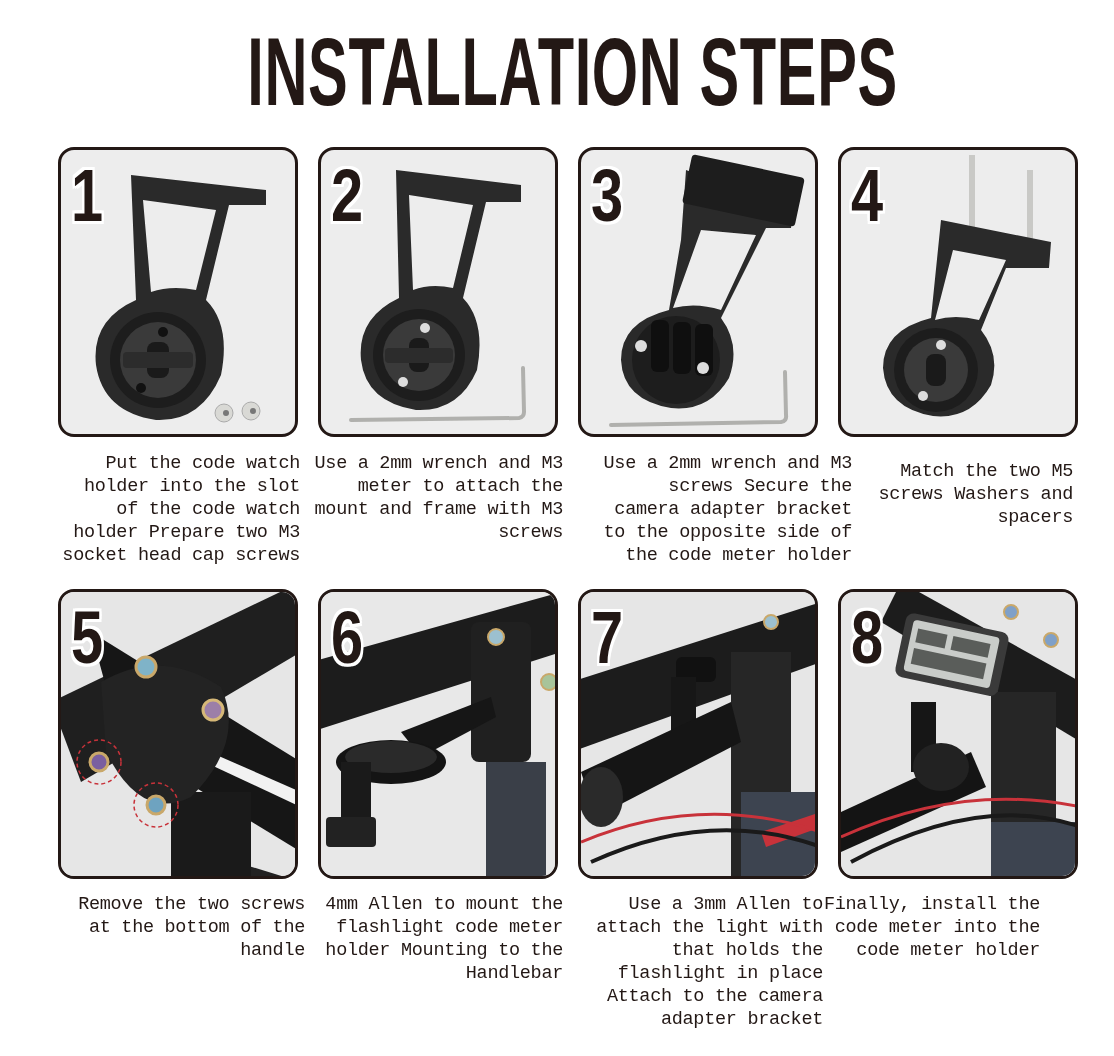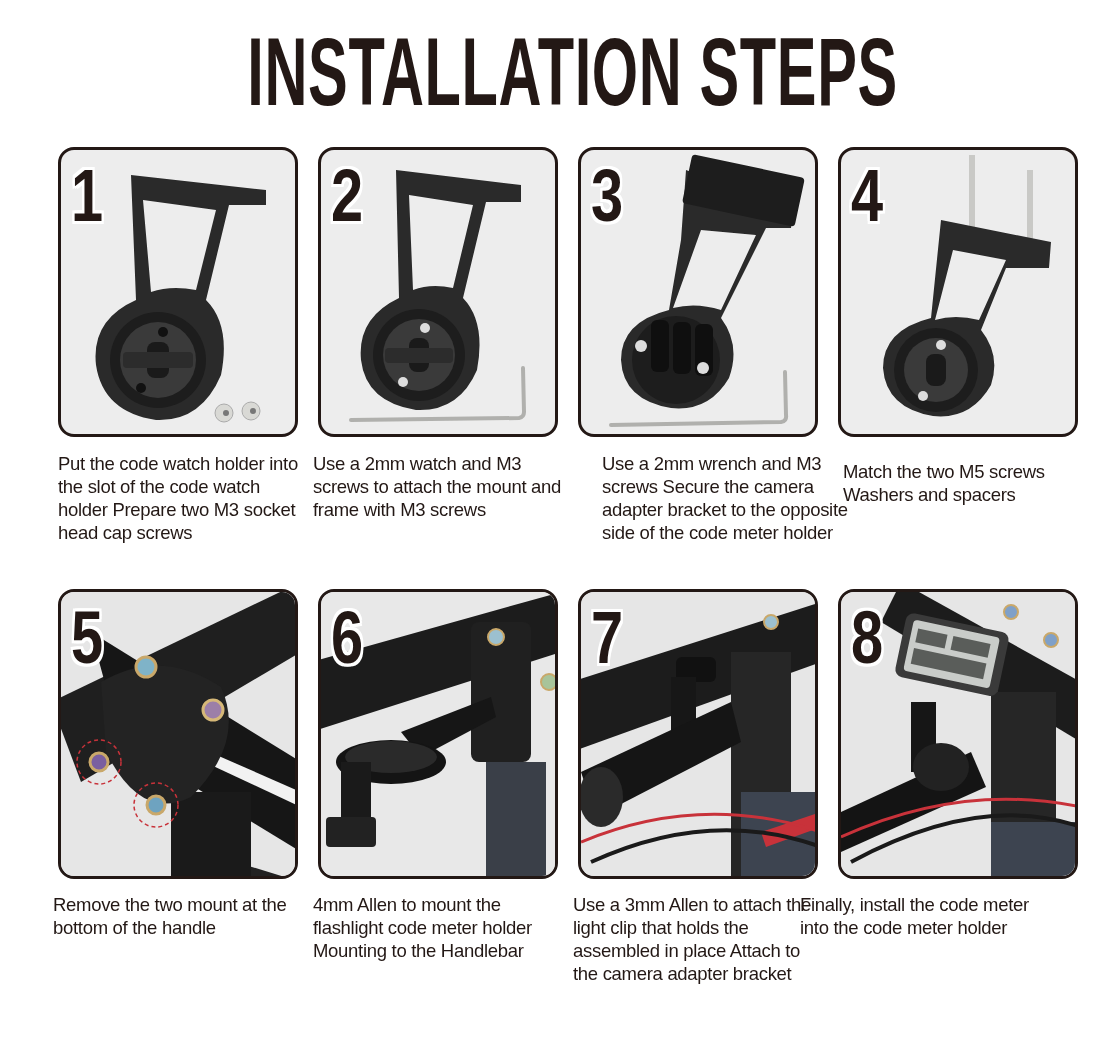--- a/index.html
+++ b/index.html
@@ -45,22 +45,22 @@
       -3px -3px 0 #fff, 3px -3px 0 #fff, -3px 3px 0 #fff, 3px 3px 0 #fff,
       0 -3px 0 #fff, 0 3px 0 #fff, -3px 0 0 #fff, 3px 0 0 #fff;
     z-index: 5;
   }
 
   .art { position: absolute; inset: 0; }
 
   .caption {
     position: absolute;
     width: 260px;
-    text-align: left;
-    font-family: Liberation Sans, sans-serif;
+    text-align: right;
+    font-family: Liberation Mono, monospace;
     font-size: 18.5px;
     line-height: 23px;
     color: #231815;
     letter-spacing: -0.3px;
   }
 </style>
 </head>
 <body>
 
 <div class="title">
@@ -127,21 +127,21 @@
     <path d="M112 100 L165 110 L138 170 Q114 164 94 170 Z" fill="#ededed"></path>
     <circle cx="95" cy="220" r="42" fill="#1d1d1d"></circle>
     <circle cx="95" cy="220" r="32" fill="#3a3a3a"></circle>
     <rect x="85" y="204" width="20" height="32" rx="8" fill="#1a1a1a"></rect>
     <circle cx="100" cy="195" r="5" fill="#ddd"></circle>
     <circle cx="82" cy="246" r="5" fill="#ddd"></circle>
   </svg>
 </div>
 
 <div class="caption" style="left:58px; top:452px; width:242px; left:58px;">Put the code watch holder into the slot of the code watch holder Prepare two M3 socket head cap screws</div>
-<div class="caption" style="left:313px; top:452px; width:250px;">Use a 2mm watch and M3 screws to attach the mount and frame with M3 screws</div>
+<div class="caption" style="left:313px; top:452px; width:250px;">Use a 2mm wrench and M3 meter to attach the mount and frame with M3 screws</div>
 <div class="caption" style="left:573px; top:452px; width:250px;margin-left:29px;">Use a 2mm wrench and M3 screws Secure the camera adapter bracket to the opposite side of the code meter holder</div>
 <div class="caption" style="left:843px; top:452px; width:230px;margin-top:8px;">Match the two M5 screws Washers and spacers</div>
 
 <div class="card photo" style="left:58px; top:589px;">
   <svg class="art" viewBox="0 0 240 290" width="240" height="290">
     <rect width="240" height="290" fill="#e6e6e6"></rect>
     <path d="M-10 110 L240 -10 L240 60 L20 190 Z" fill="#1f1f1f"></path>
     <path d="M30 40 L240 170 L240 260 L60 150 Z" fill="#161616"></path>
     <path d="M80 130 L240 200 L240 215 L90 145 Z" fill="#f2f2f2"></path>
     <path d="M110 250 L240 290 L120 290 Z" fill="#222"></path>
@@ -209,16 +209,16 @@
     </g>
     <rect x="70" y="110" width="25" height="70" fill="#161616"></rect>
     <path d="M0 220 L130 160 L145 195 L0 260 Z" fill="#141414"></path>
     <ellipse cx="100" cy="175" rx="28" ry="24" fill="#222"></ellipse>
     <path d="M0 245 Q120 190 240 215" fill="none" stroke="#c8323a" stroke-width="3"></path>
     <path d="M10 270 Q140 200 240 235" fill="none" stroke="#1a1a1a" stroke-width="4"></path>
   </svg>
   <div class="num">8</div>
 </div>
 
-<div class="caption" style="left:53px; top:893px; width:252px;">Remove the two mount at the bottom of the handle</div>
+<div class="caption" style="left:53px; top:893px; width:252px;">Remove the two screws at the bottom of the handle</div>
 <div class="caption" style="left:313px; top:893px; width:250px;">4mm Allen to mount the flashlight code meter holder Mounting to the Handlebar</div>
-<div class="caption" style="left:573px; top:893px; width:250px;">Use a 3mm Allen to attach the light clip that holds the assembled in place Attach to the camera adapter bracket</div>
+<div class="caption" style="left:573px; top:893px; width:250px;">Use a 3mm Allen to attach the light with that holds the flashlight in place Attach to the camera adapter bracket</div>
 <div class="caption" style="left:800px; top:893px; width:240px;">Finally, install the code meter into the code meter holder</div>
 
 </body></html>

